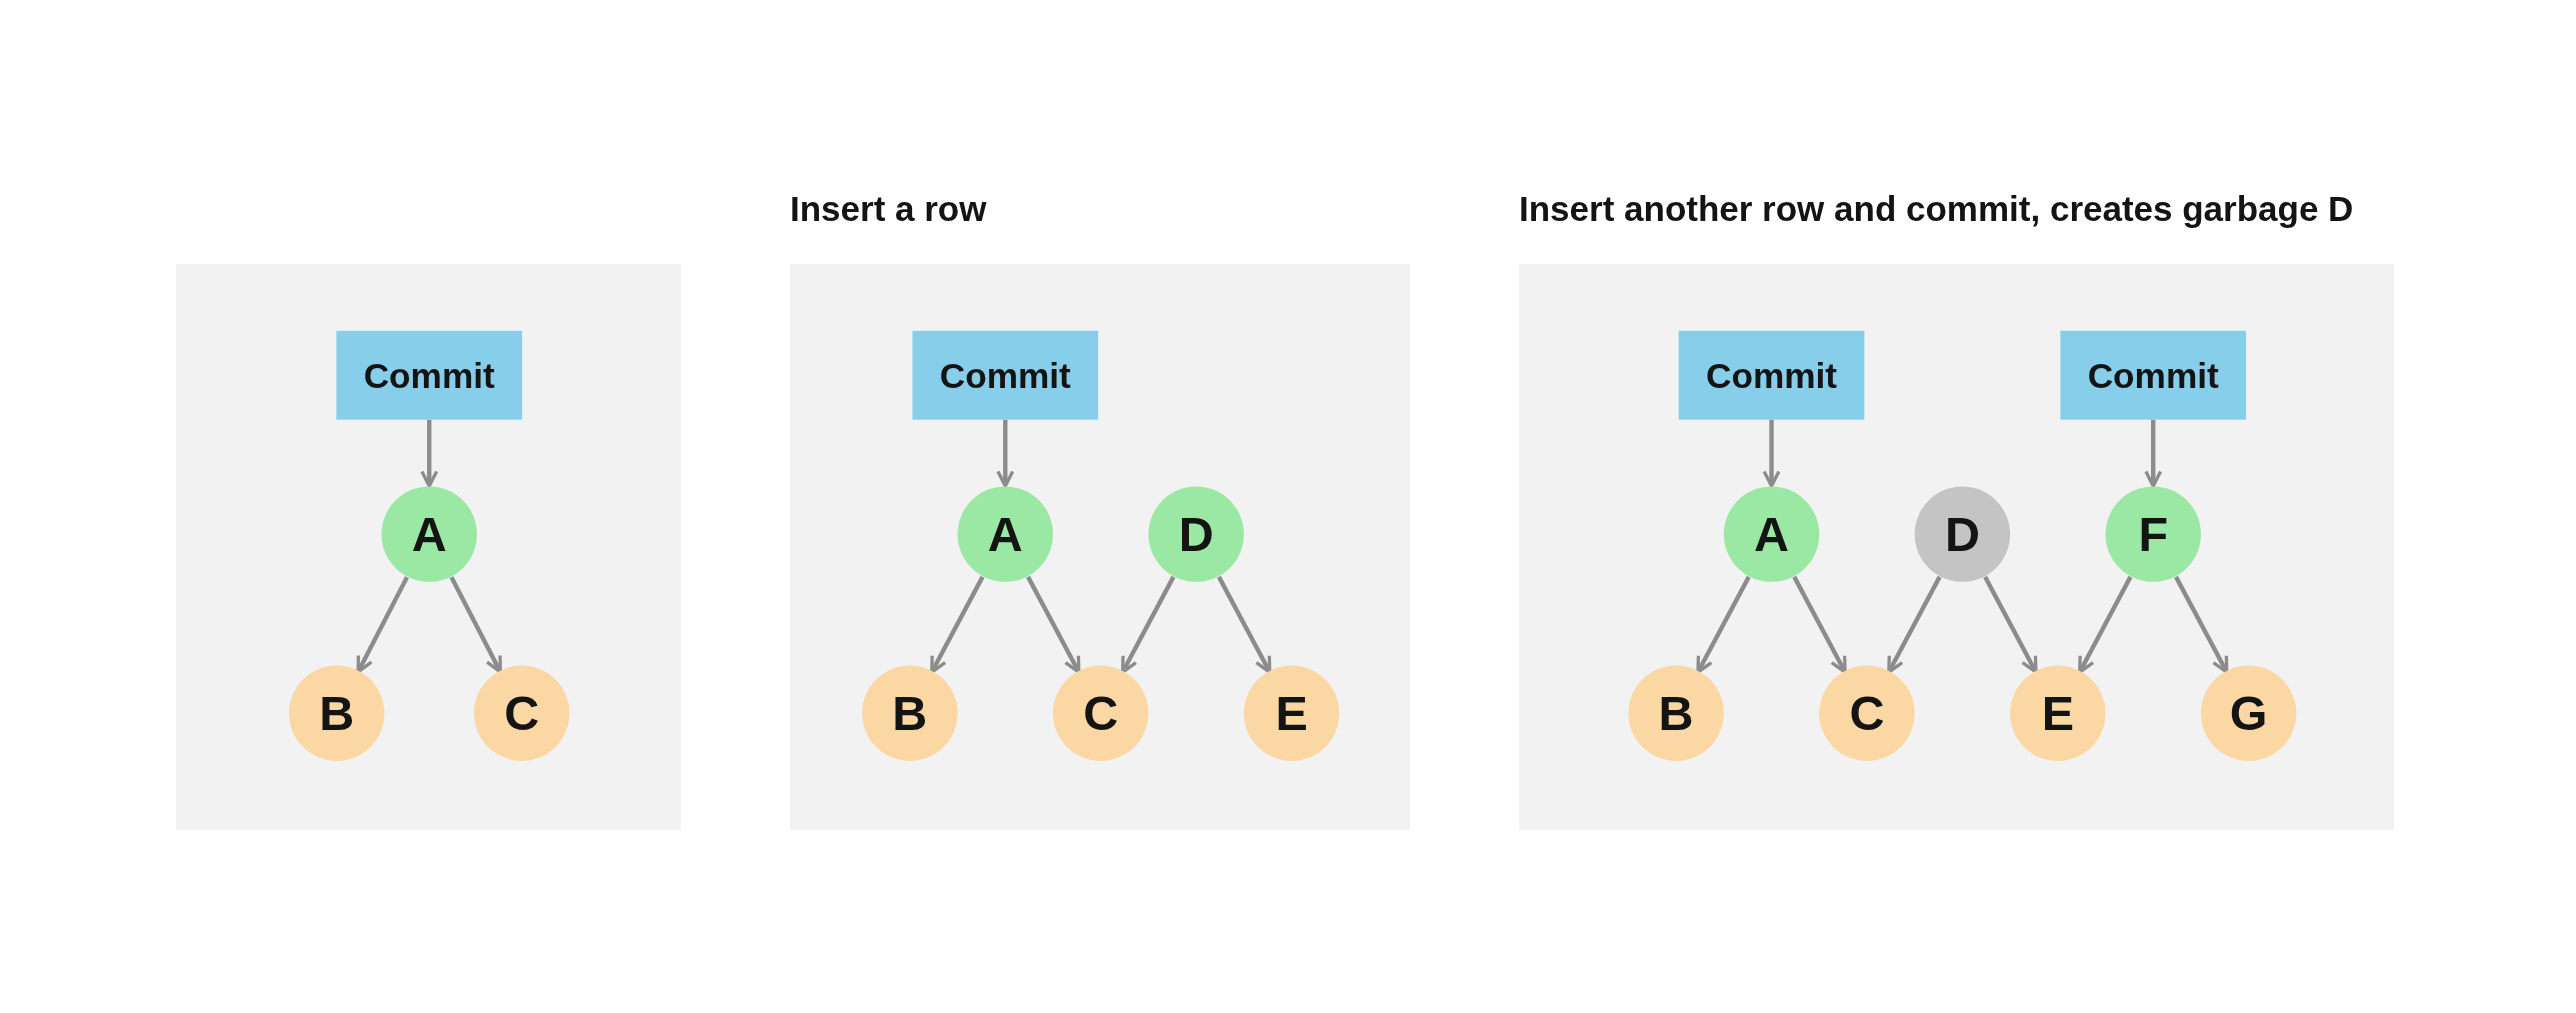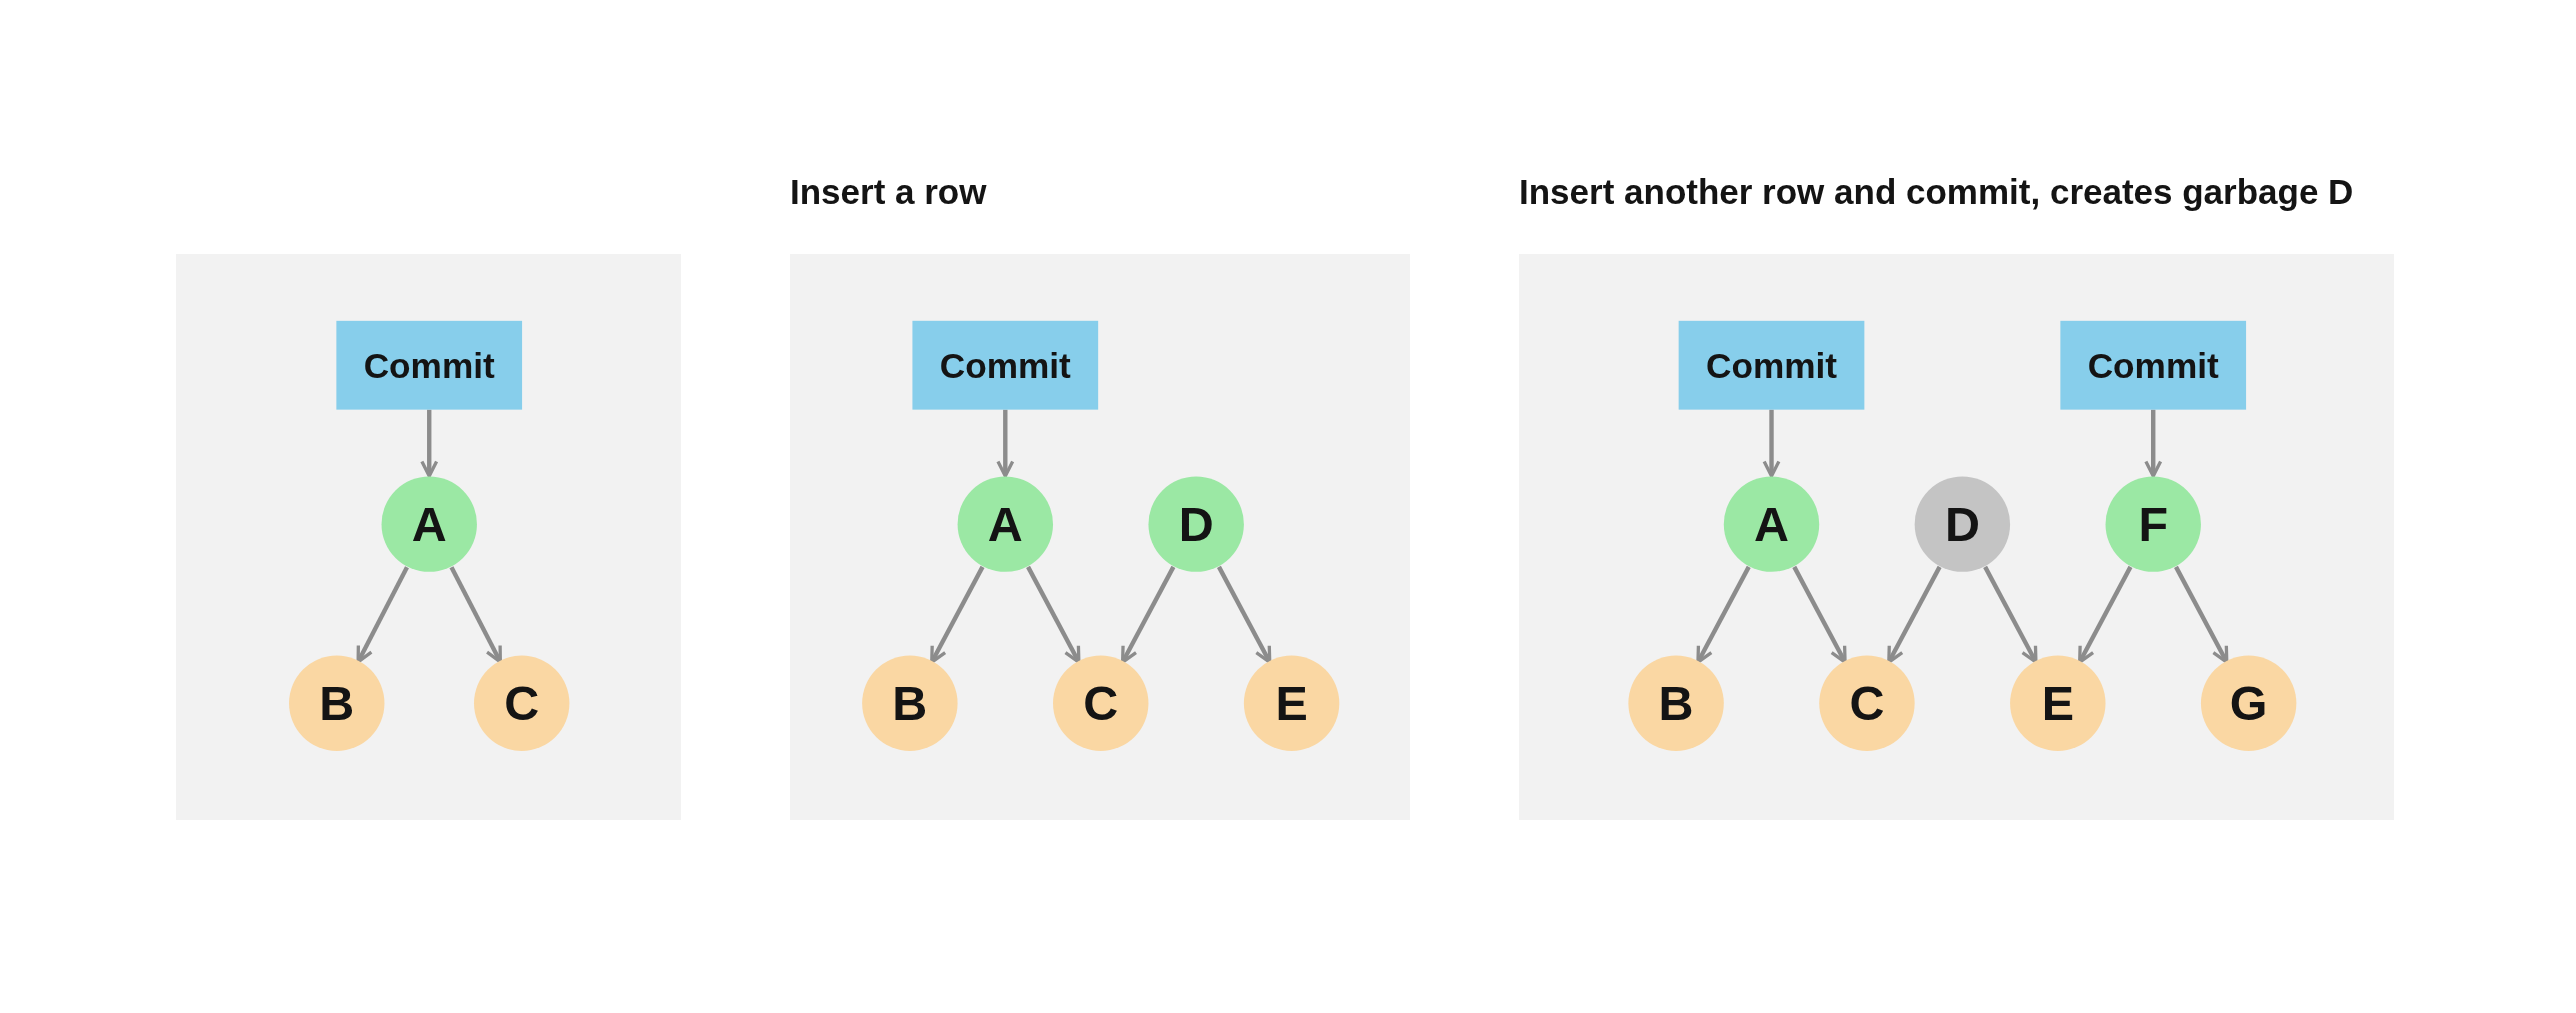--- a/index.html
+++ b/index.html
@@ -15,28 +15,28 @@
   *{margin:0;padding:0;box-sizing:border-box;}
   html,body{width:2576px;height:1013px;}
   body{
     background:var(--page_bg);
     position:relative;
     overflow:hidden;
     font-family:"Liberation Sans",sans-serif;
   }
   .panel{
     position:absolute;
-    top:254px;
+    top:264px;
     height:566px;
     background:var(--panel_bg);
   }
   .panel svg{position:absolute;inset:0;display:block;}
   .panel-title{
     position:absolute;
-    top:170px;
+    top:187px;
     font:700 35px/44px "Liberation Sans",sans-serif;
     color:var(--text);
     white-space:nowrap;
     text-align:center;
   }
   .commit-rect{fill:var(--commit_box);}
   .node-green{fill:var(--node_green);}
   .node-orange{fill:var(--node_orange);}
   .node-gray{fill:var(--node_gray);}
   .edge{

